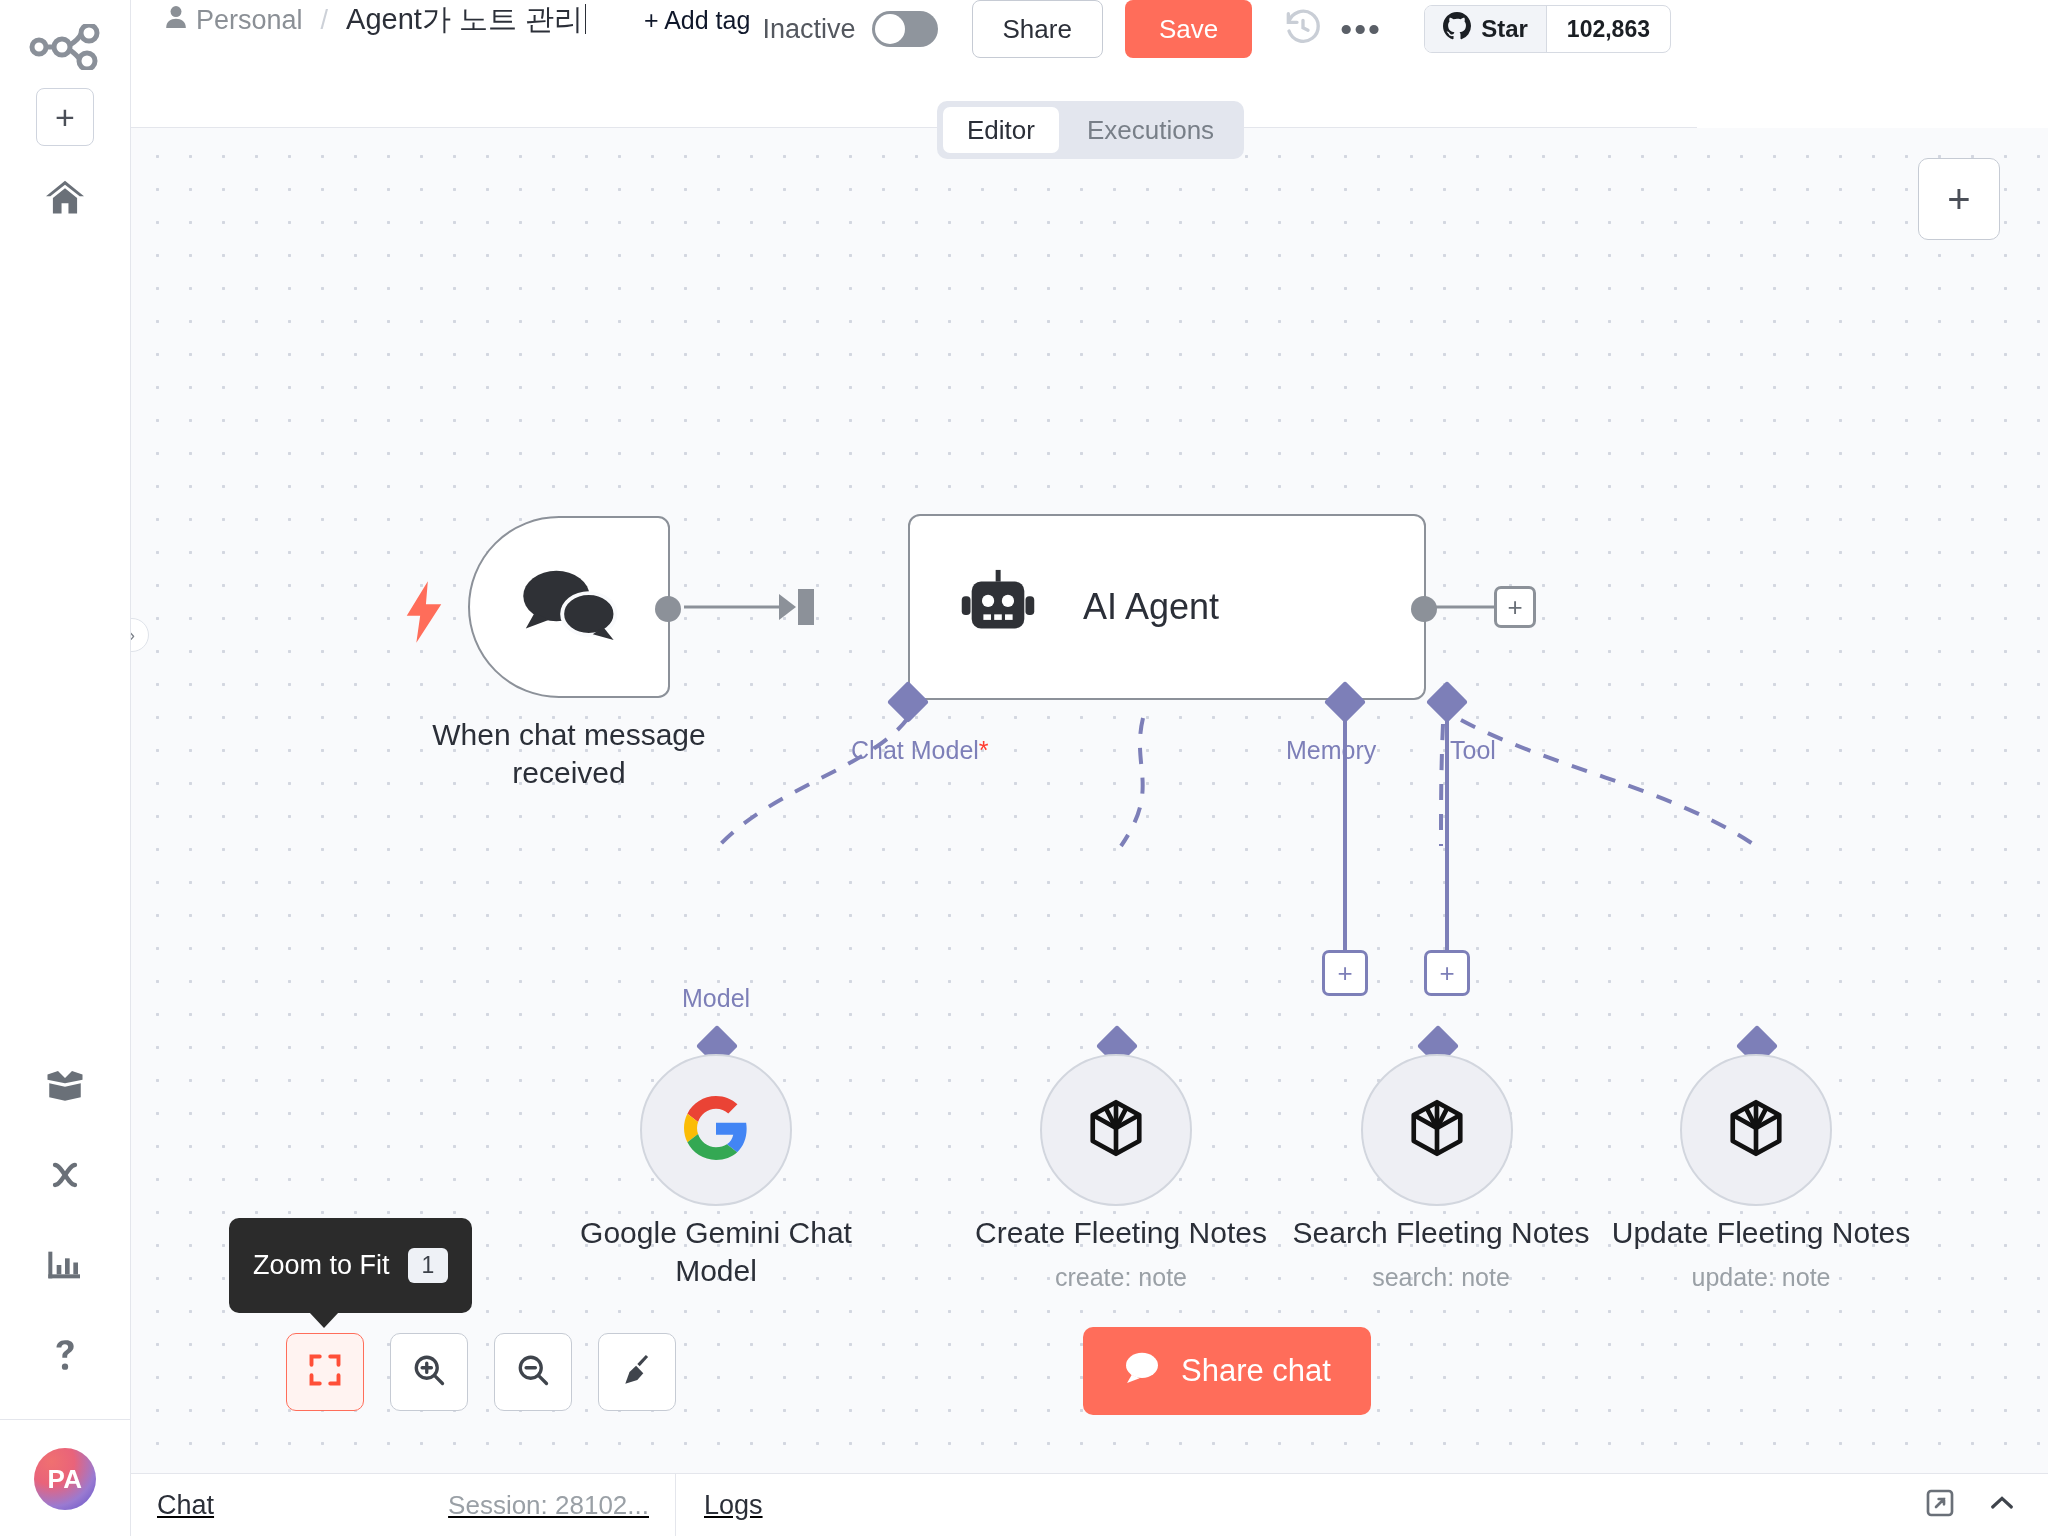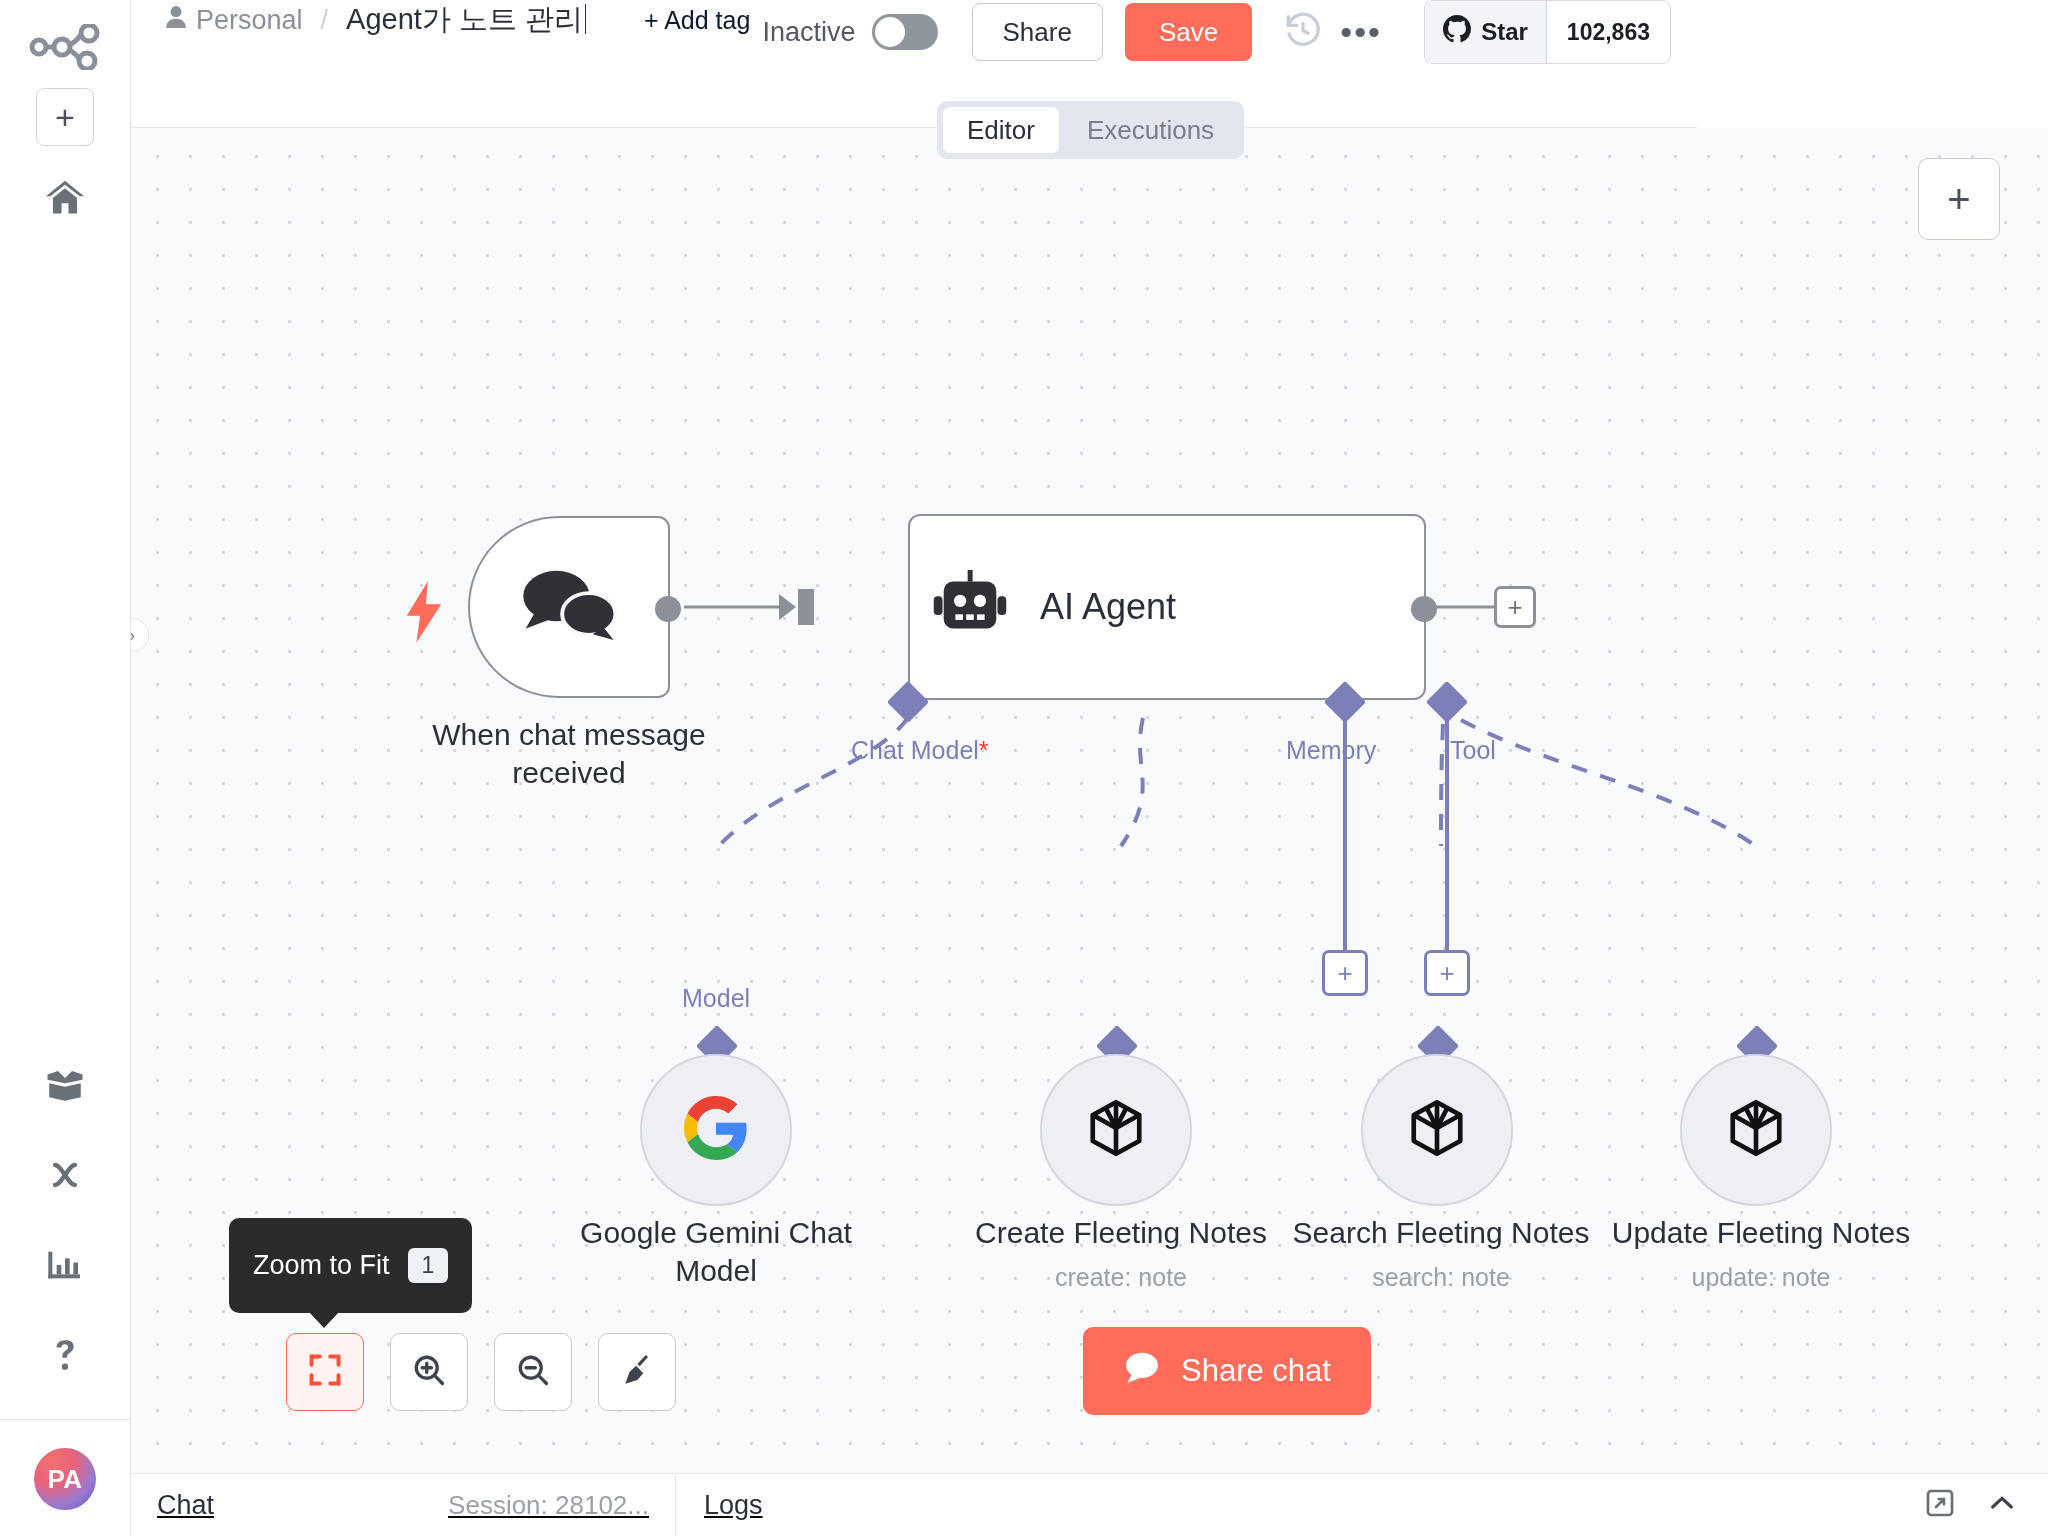--- a/index.html
+++ b/index.html
@@ -68,21 +68,21 @@
   }
   .btn-save {
     height: 58px; padding: 0 34px; border-radius: 8px; background: #ff6d5a; color: #fff;
     font-size: 26px; display: flex; align-items: center; margin-right: 22px;
   }
   .hdr-icon { width: 58px; height: 58px; display: flex; align-items: center; justify-content: center; color: #c5cad2; }
   .hdr-icon.dots { color: #5a5f67; font-size: 34px; letter-spacing: 2px; }
 
   .gh-star {
     display: flex; align-items: center; border: 1px solid #d6dae2; border-radius: 8px;
-    height: 64px; overflow: hidden; margin-left: 34px; background: #fff;
+    height: 48px; overflow: hidden; margin-left: 34px; background: #fff;
   }
   .gh-left {
     display: flex; align-items: center; gap: 10px; padding: 0 18px; height: 100%;
     background: #f2f4f8; color: #1b1f24; font-size: 24px; font-weight: 600;
     border-right: 1px solid #d6dae2;
   }
   .gh-count { padding: 0 20px; color: #1b1f24; font-size: 23px; font-weight: 600; }
 
   
   .tabs {
@@ -119,21 +119,21 @@
   .trigger-node {
     left: 337px; top: 388px; width: 202px; height: 182px;
     background: #fff; border: 2px solid #8c9199;
     border-radius: 92px 12px 12px 92px;
     display: flex; align-items: center; justify-content: center;
   }
   .bolt { position: absolute; left: 270px; top: 452px; color: #ff6d5a; font-size: 56px; line-height: 1; }
   .agent-node {
     left: 777px; top: 386px; width: 518px; height: 186px;
     background: #fff; border: 2px solid #8c9199; border-radius: 12px;
-    display: flex; align-items: center; padding-left: 22px; gap: 32px;
+    display: flex; align-items: center; padding-left: 50px; gap: 47px;
   }
   .agent-title { font-size: 36px; color: #2b2f38; }
   .node-caption {
     position: absolute; text-align: center; font-size: 30px; color: #2b2f38; line-height: 1.25;
   }
   .node-sub { font-size: 25px; color: #9aa0a6; margin-top: 10px; }
 
   .port-dot {
     position: absolute; width: 26px; height: 26px; border-radius: 50%; background: #8c9199;
   }

